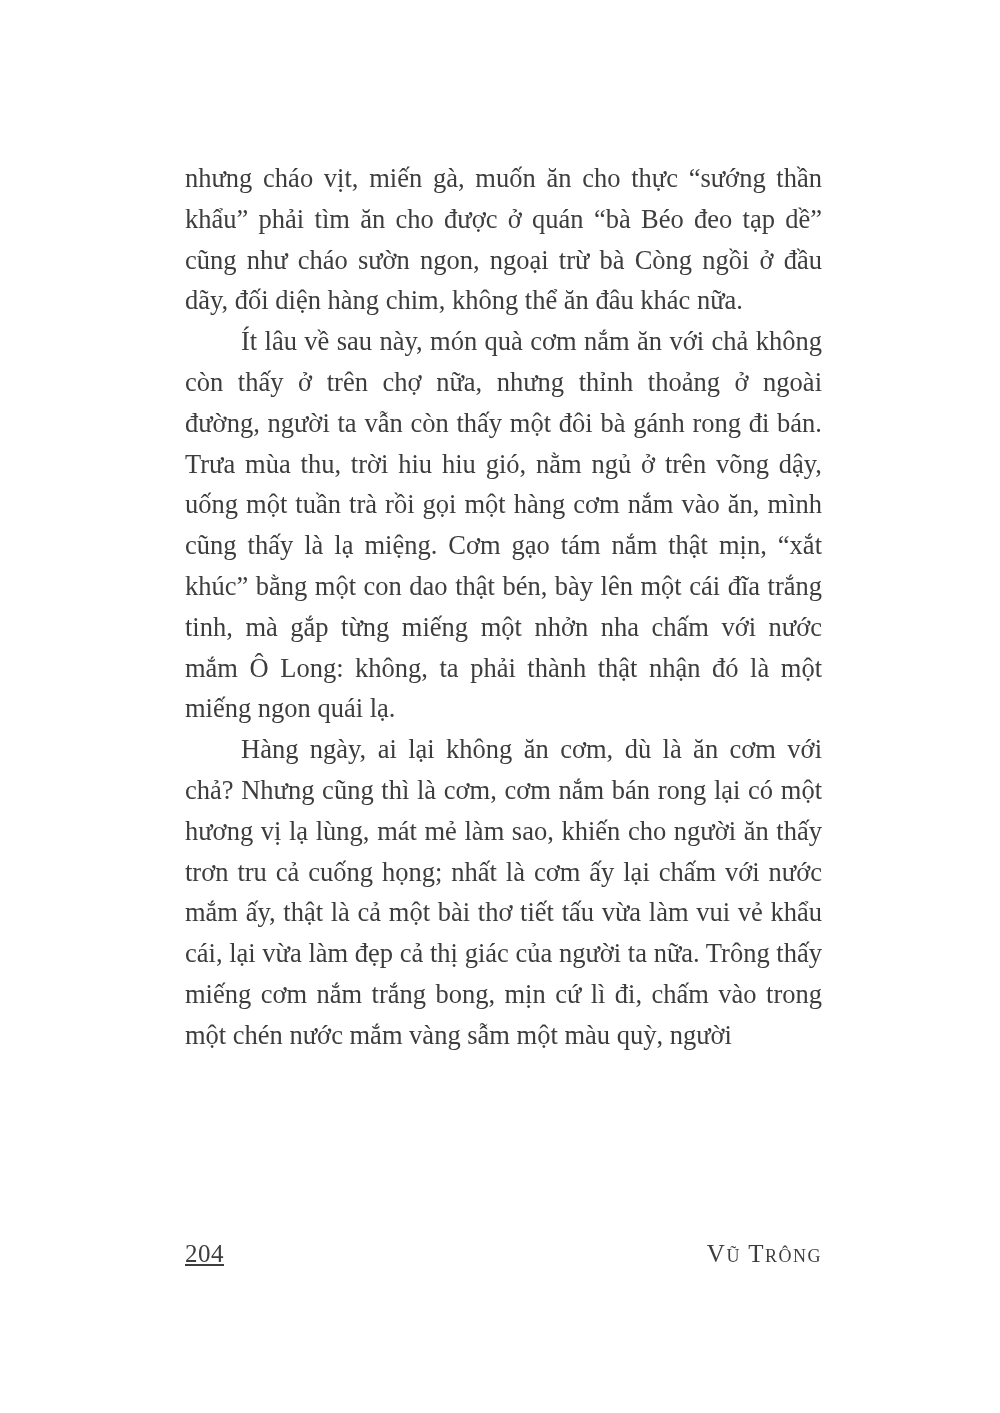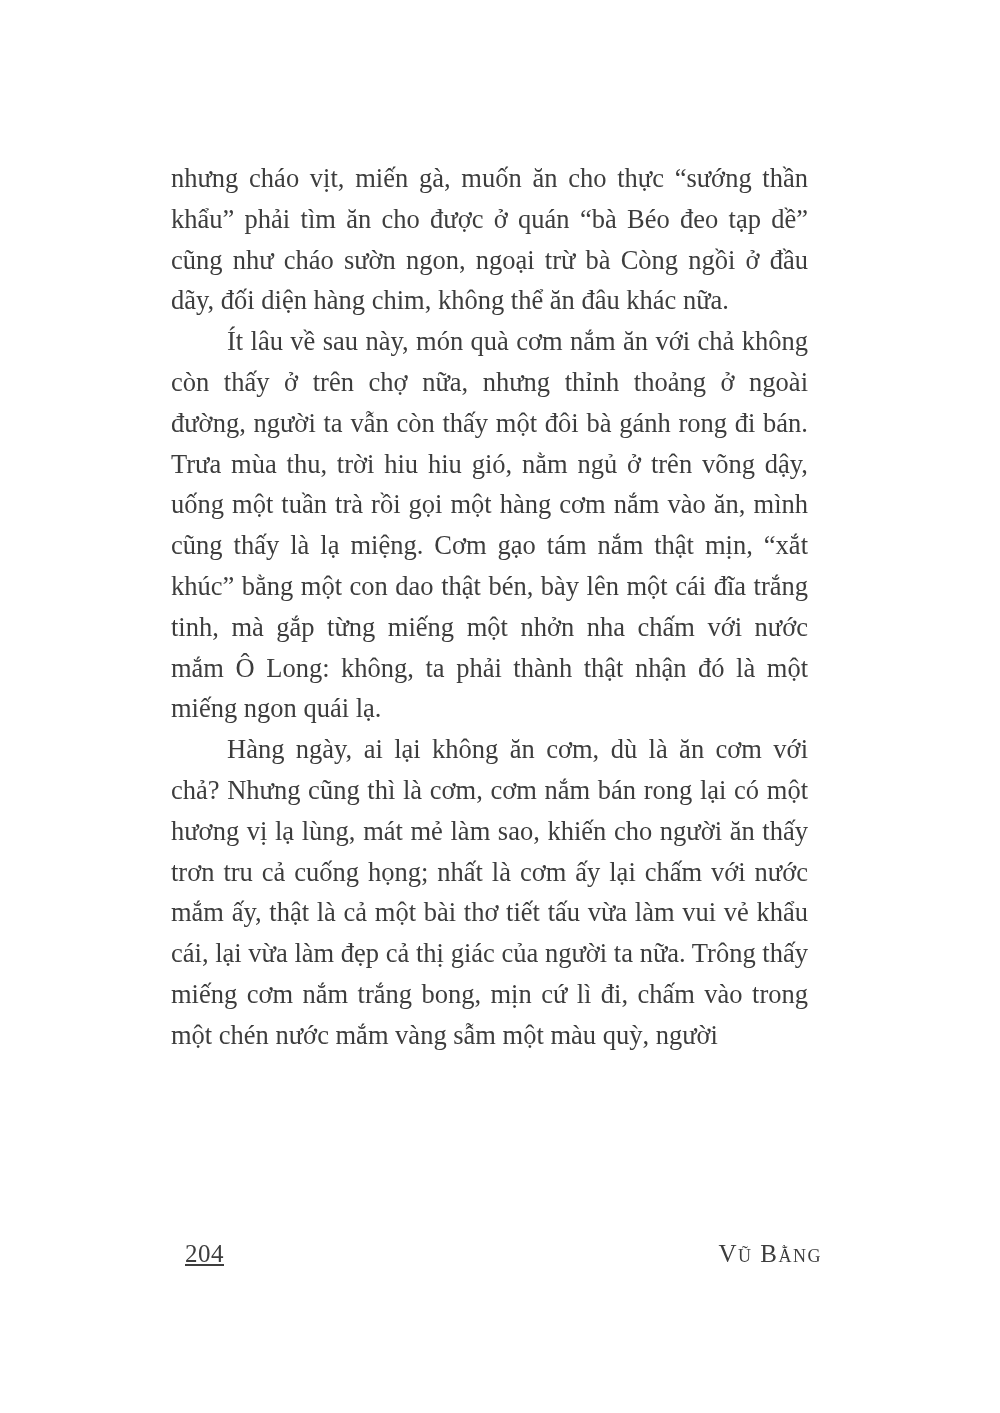--- a/index.html
+++ b/index.html
@@ -11,21 +11,21 @@
     position: relative;
     width: 1000px;
     height: 1413px;
     background: #ffffff;
     font-family: "Liberation Serif", serif;
     color: #3d3d3d;
     overflow: hidden;
   }
   .text-block {
     position: absolute;
-    left: 171px;
+    left: 185px;
     top: 158px;
     width: 637px;
     font-size: 26.5px;
     line-height: 40.8px;
     text-align: justify;
     text-justify: inter-word;
   }
   .text-block p {
     margin: 0;
     padding: 0;
@@ -59,16 +59,16 @@
 <div class="page">
 
   <div class="text-block">
     <p class="no-indent">nhưng cháo vịt, miến gà, muốn ăn cho thực “sướng thần khẩu” phải tìm ăn cho được ở quán “bà Béo đeo tạp dề” cũng như cháo sườn ngon, ngoại trừ bà Còng ngồi ở đầu dãy, đối diện hàng chim, không thể ăn đâu khác nữa.</p>
     <p>Ít lâu về sau này, món quà cơm nắm ăn với chả không còn thấy ở trên chợ nữa, nhưng thỉnh thoảng ở ngoài đường, người ta vẫn còn thấy một đôi bà gánh rong đi bán. Trưa mùa thu, trời hiu hiu gió, nằm ngủ ở trên võng dậy, uống một tuần trà rồi gọi một hàng cơm nắm vào ăn, mình cũng thấy là lạ miệng. Cơm gạo tám nắm thật mịn, “xắt khúc” bằng một con dao thật bén, bày lên một cái đĩa trắng tinh, mà gắp từng miếng một nhởn nha chấm với nước mắm Ô Long: không, ta phải thành thật nhận đó là một miếng ngon quái lạ.</p>
     <p>Hàng ngày, ai lại không ăn cơm, dù là ăn cơm với chả? Nhưng cũng thì là cơm, cơm nắm bán rong lại có một hương vị lạ lùng, mát mẻ làm sao, khiến cho người ăn thấy trơn tru cả cuống họng; nhất là cơm ấy lại chấm với nước mắm ấy, thật là cả một bài thơ tiết tấu vừa làm vui vẻ khẩu cái, lại vừa làm đẹp cả thị giác của người ta nữa. Trông thấy miếng cơm nắm trắng bong, mịn cứ lì đi, chấm vào trong một chén nước mắm vàng sẫm một màu quỳ, người</p>
   </div>
 
   <div class="footer">
     <span class="page-number">204</span>
-    <span class="author">Vũ Bằng</span>
+    <span class="author">Vũ Trông</span>
   </div>
 
 </div>
 
 </body></html>

